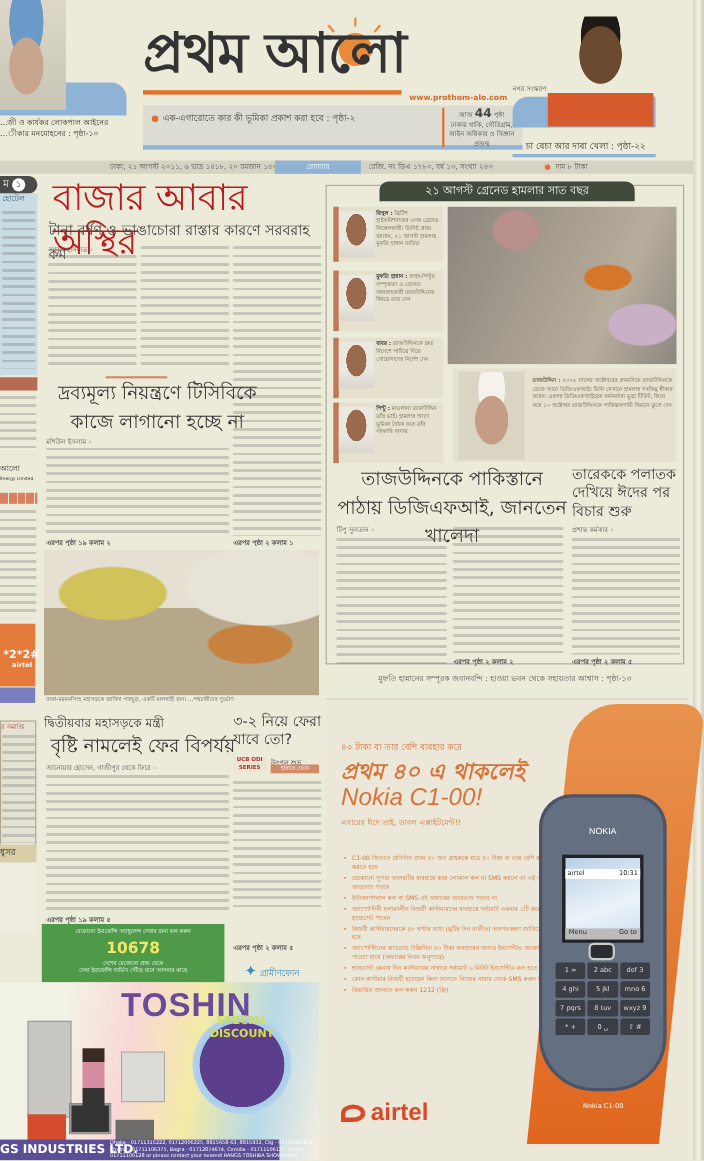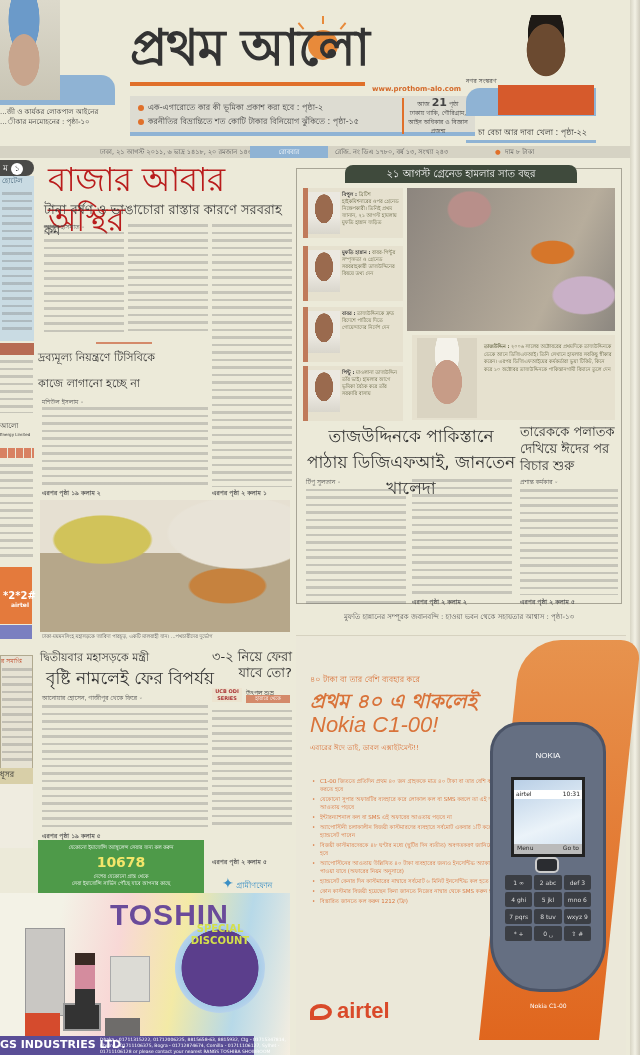--- a/index.html
+++ b/index.html
@@ -43,32 +43,32 @@
 .side-table{position:absolute;left:0;top:655px;width:33px;height:125px;background:#e6e2d3;border:1px solid #b0a98f}
 .side-comic{position:absolute;left:0;top:768px;width:33px;height:80px;background:#efece0}
 .side-comic-title{position:absolute;left:0;top:768px;width:33px;height:16px;background:#d8cfa8;font-size:8px}
 
 .hl1{position:absolute;left:48px;top:160px;width:248px;font-size:33px;line-height:40px;color:#b91c1c;font-family:"DejaVu Serif",serif;letter-spacing:-0.5px}
 .sub1{position:absolute;left:44px;top:200px;width:248px;font-size:13px;color:#3a3a3a}
 .byline{font-size:6px;color:#555}
 .body-col{position:absolute;font-size:5px;line-height:7.5px;color:#666;overflow:hidden;background:repeating-linear-gradient(180deg,transparent 0 2px,rgba(120,120,120,0.33) 2px 4.5px,transparent 4.5px 7.5px)}
 .cont{font-size:6px;color:#555;font-weight:bold}
 .divider-orange{position:absolute;left:96px;top:342px;width:56px;height:2px;background:#d48a6a}
-.hl2{position:absolute;left:38px;top:345px;width:210px;font-size:11px;line-height:26px;color:#333}
+.hl2{position:absolute;left:38px;top:345px;width:210px;font-size:17px;line-height:26px;text-align:center;color:#333}
 
 .truck-photo{position:absolute;left:40px;top:500px;width:250px;height:132px;background:
  radial-gradient(ellipse at 25% 30%,#d1c35a 0 18%,transparent 19%),
  radial-gradient(ellipse at 80% 25%,#e8e3d7 0 25%,transparent 26%),
  radial-gradient(ellipse at 75% 65%,#c6823e 0 14%,transparent 15%),
  linear-gradient(180deg,#e6e0d2 0 40%,#b6a78a 40% 100%)}
 .photo-cap{position:absolute;left:42px;top:633px;width:248px;font-size:5px;line-height:7px;color:#555}
 
 .kicker{position:absolute;left:40px;top:649px;width:180px;font-size:11px;text-align:left;color:#333}
 .hl3{position:absolute;left:40px;top:665px;width:180px;font-size:17px;text-align:center;color:#333}
-.hl4{position:absolute;left:212px;top:649px;width:80px;font-size:13px;text-align:right;color:#333;line-height:16px}
+.hl4{position:absolute;left:212px;top:649px;width:80px;font-size:13px;text-align:left;color:#333;line-height:16px}
 .ucb-logo{position:absolute;left:212px;top:688px;width:30px;height:14px;background:#ece4d0;font-size:5px;color:#a33;font-weight:bold;text-align:center;line-height:7px}
 .ucb-name{position:absolute;left:246px;top:688px;font-size:6px;color:#333}
 .ucb-badge{position:absolute;left:246px;top:695px;width:44px;height:8px;background:#d48a6a;font-size:5px;color:#fff;text-align:center}
 .green-ad{position:absolute;left:38px;top:840px;width:166px;height:53px;background:#4e9a49;color:#fff;text-align:center}
 .green-ad .num{font-size:14px;font-weight:bold;color:#f3e66a;line-height:22px}
 .green-ad .t{font-size:5px;line-height:7px}
 .gp-logo{position:absolute;left:222px;top:875px;font-size:8px;color:#3a8fc5}
 
 .toshin{position:absolute;left:0;top:893px;width:290px;height:162px;background:linear-gradient(100deg,#f3f2e6 0 20%,#f8d8d6 40%,#f3eaa6 60%,#b7d9e8 80%,#f5eee0 100%);overflow:hidden}
 .toshin .brand{position:absolute;left:110px;top:5px;font-size:30px;font-weight:bold;color:#6a4b9a;font-family:"Liberation Sans",sans-serif;letter-spacing:1px}
@@ -137,24 +137,23 @@
 <div class="sun"></div>
 <div class="ray" style="left:322px;top:16px"></div>
 <div class="ray" style="left:300px;top:22px;transform:rotate(-40deg)"></div>
 <div class="ray" style="left:342px;top:22px;transform:rotate(40deg)"></div>
 <div class="logo">প্রথম আলো</div>
 <div class="orange-bar"></div>
 <div class="url">www.prothom-alo.com</div>
 
 <div class="teaser-box">
   <div class="teaser" style="top:5px"><span class="dot"></span><span>এক-এগারোতে কার কী ভূমিকা প্রকাশ করা হবে : পৃষ্ঠা-২</span></div>
-  <div class="teaser" style="top:19px"><span class="dot"></span><span>করনীতির বিভ্রান্তিতে শত কোটি টাকার বিনিয়োগ ঝুঁকিতে : পৃষ্ঠা-১৫</span></div>
 </div>
 <div class="pages-box">
-  <div><span>আজ</span> <b>21</b> <span>পৃষ্ঠা</span></div>
+  <div><span>আজ</span> <b>44</b> <span>পৃষ্ঠা</span></div>
   <div>ঢাকায় থাকি, গৌরিগ্রাম, আইন অধিকার ও বিজ্ঞান প্রজন্ম</div>
 </div>
 
 <div class="player-label">নগর সংস্করণ</div>
 <div class="player-band"></div>
 <div class="player-photo"></div>
 <div class="player-cap">চা বেচা আর দাবা খেলা : পৃষ্ঠা-২২</div>
 <div class="player-rule"></div>
 
 <div class="dateline">

